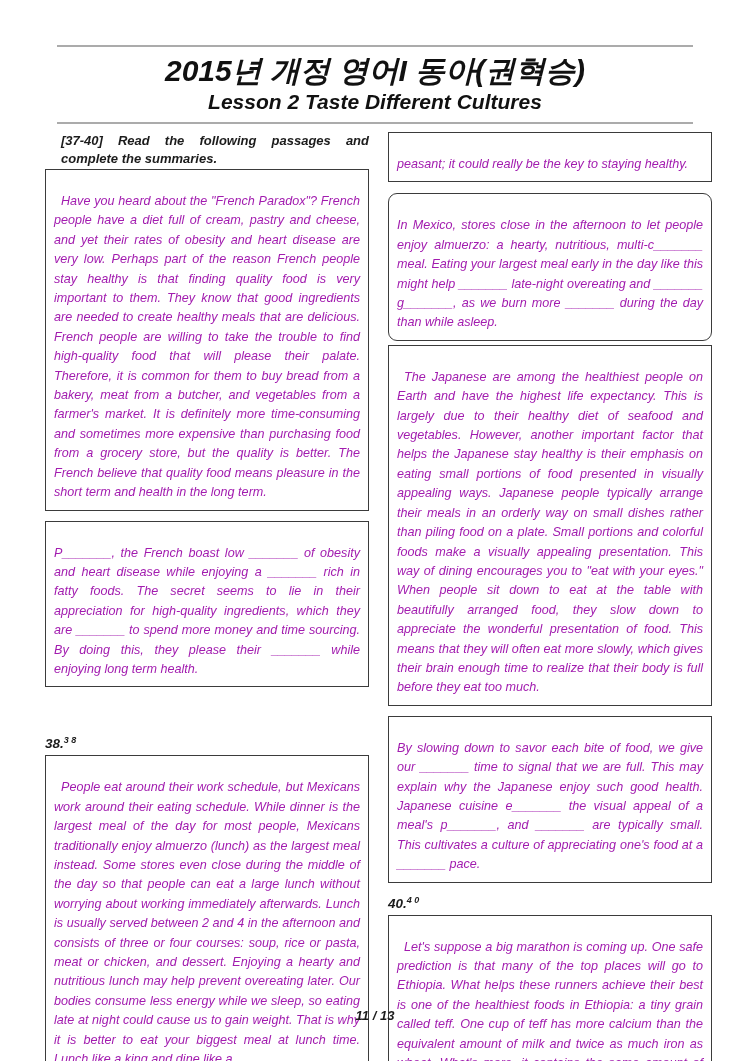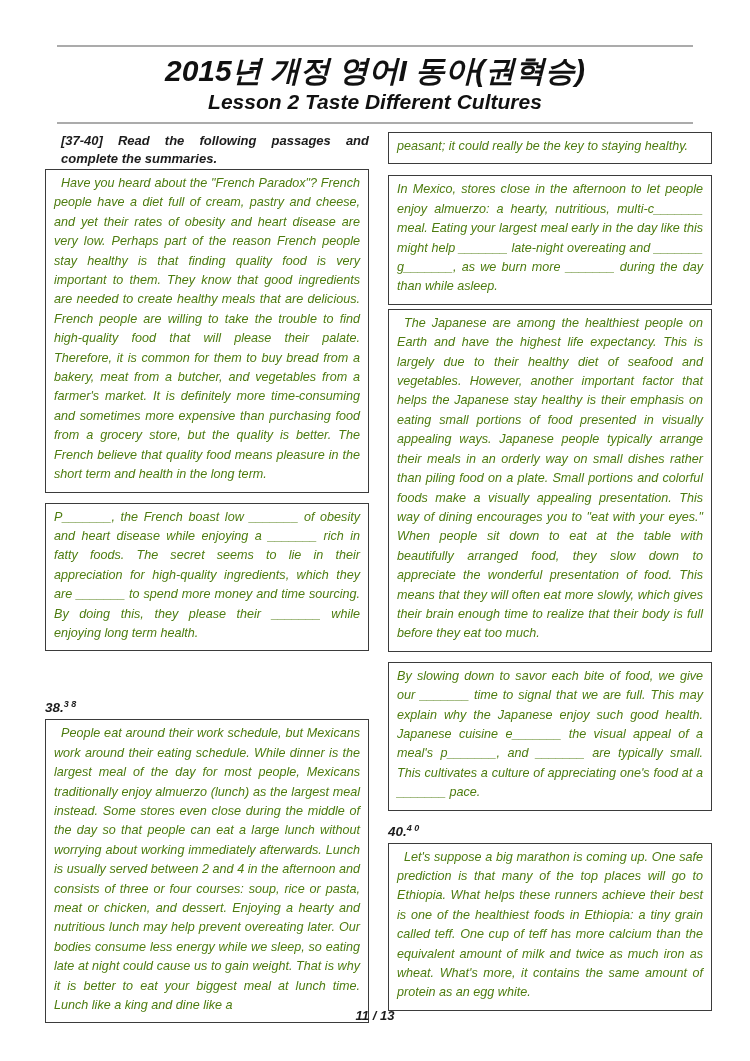--- a/index.html
+++ b/index.html
@@ -67,40 +67,40 @@
     color: #1c1c1c;
   }
   .qlabel sup {
     font-size: 9px;
     font-weight: bold;
     vertical-align: super;
     line-height: 0;
   }
   .box {
     border: 1.5px solid #3b3b3b;
-    padding: 4px 8px 7px 8px;
+    padding: 22px 8px 7px 8px;
     font-size: 12.6px;
     line-height: 19.4px;
     text-align: justify;
-    color: #4d7c0f;
+    color: #a21caf;
     box-sizing: border-box;
   }
   .box p { margin: 0; }
   .passage-text { text-indent: 7px; }
 
   
   .ql-37 { margin-top: 4px; }
   .box-passage-37 { margin-top: 2px; }
   .box-summary-37 { margin-top: 10px; }
   .ql-38 { margin-top: 48px; }
   .box-passage-38 { margin-top: 2px; }
 
   
   .box-passage-38b { margin-top: 2px; }
-  .box-summary-38 { margin-top: 11px; }
+  .box-summary-38 { margin-top: 11px; border-radius: 9px; }
   .ql-39 { margin-top: 42px; }
   .box-passage-39 { margin-top: 4px; }
   .box-summary-39 { margin-top: 10px; }
   .ql-40 { margin-top: 12px; }
   .box-passage-40 { margin-top: 2px; }
 
   .footer {
     position: absolute;
     left: 0;
     right: 0;

